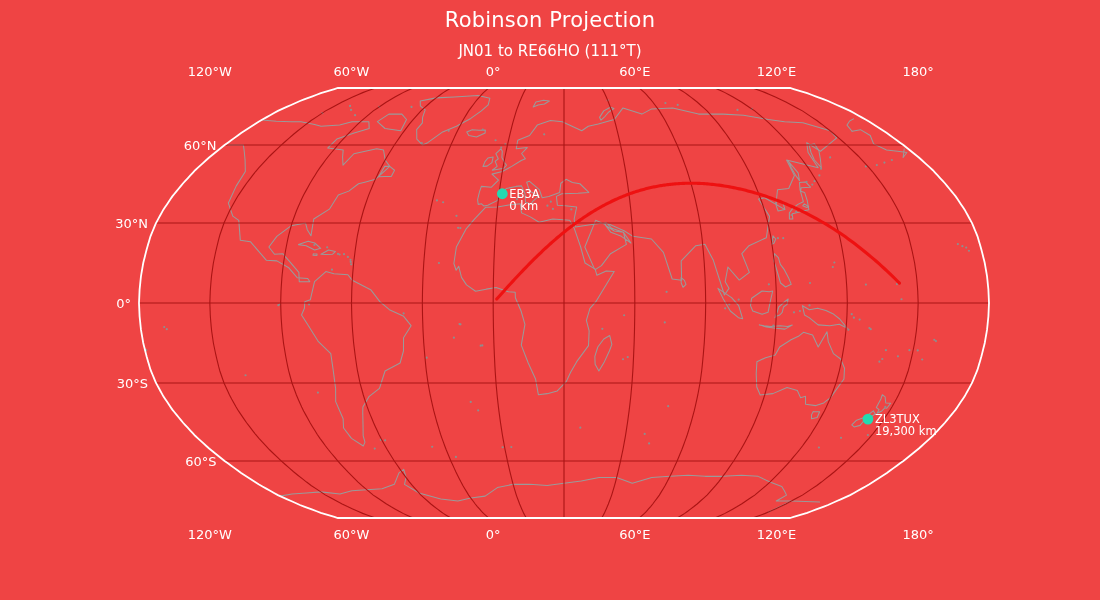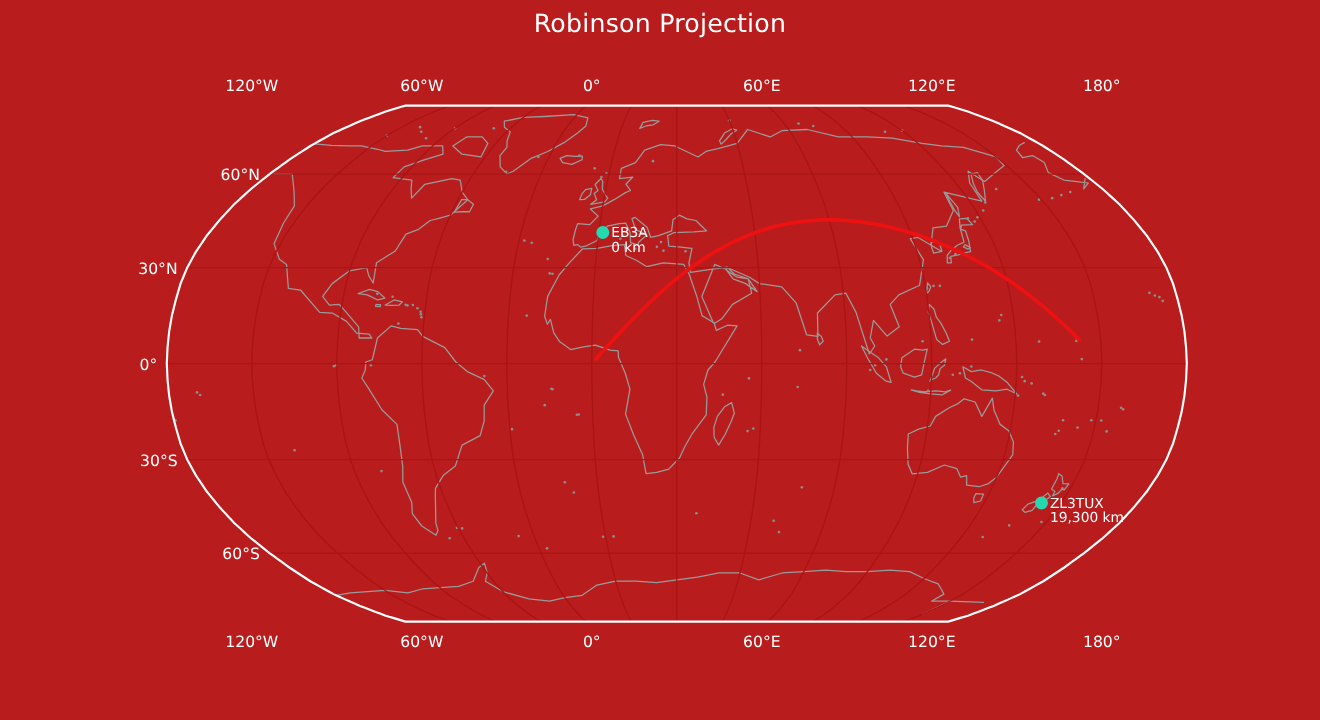--- a/index.html
+++ b/index.html
@@ -4,21 +4,21 @@
 <style>
   html, body {
     margin: 0;
     padding: 0;
     background: #000000;
   }
   #app {
     position: relative;
     width: 1100px;
     height: 600px;
-    background: #b91c1c;
+    background: #ef4444;
     overflow: hidden;
     font-family: "DejaVu Sans", sans-serif;
   }
   #map-title {
     position: absolute;
     left: 0;
     top: 8px;
     width: 1100px;
     text-align: center;
     color: #ffffff;
@@ -83,20 +83,21 @@
     fill: #24d9b0;
     stroke: none;
   }
 </style>
 </head>
 <body>
 
 <div id="app">
 
   <div id="map-title">Robinson Projection</div>
+  <div id="map-subtitle">JN01 to RE66HO (111°T)</div>
 
   <svg id="map-canvas" viewBox="0 0 1100 600">
     <g id="layer-coast">
         <path d="M453.88,263.54L456.16,270.21L458.67,266.21L461.50,277.41L466.50,284.87L475.57,291.27L486.20,289.14L496.13,287.54L508.34,291.80L515.18,292.34L515.39,297.67L521.06,311.00L524.94,324.33L521.28,345.12L528.22,362.99L535.55,378.98L538.35,394.71L547.25,393.64L557.27,390.98L566.27,381.65L570.64,372.32L576.71,361.65L588.51,345.66L589.13,330.99L586.38,320.33L589.96,308.33L595.87,301.67L614.20,271.54L606.21,271.01L596.89,275.27L595.17,269.14L585.04,263.01L580.67,247.01L574.26,228.35L569.65,220.35L552.73,219.02L539.09,222.22L530.28,216.89L521.52,212.89L520.36,203.84L508.80,204.91L497.52,207.03L485.52,207.30L474.24,219.29L465.93,229.15L456.36,247.01L453.88,263.54" class="coastline"></path>
         <path d="M477.58,199.59L479.55,191.66L481.34,186.39L491.44,187.18L498.48,180.10L491.99,174.12L502.32,171.52L511.73,166.39L521.21,160.53L525.40,158.74L521.62,153.50L527.28,147.54L516.22,148.78L517.78,140.27L529.57,135.48L537.25,125.08L550.51,120.57L562.30,121.65L581.74,130.80L588.30,126.22L598.32,123.94L614.26,119.49L623.00,107.92L641.84,114.11L651.64,108.91L672.69,107.92L698.60,114.11L722.92,114.11L743.56,115.18L768.38,119.49L784.57,121.65L802.90,122.79L830.15,130.80L836.74,137.88L827.98,145.06L820.50,151.26L806.74,142.67L808.08,152.50L818.21,167.67L786.55,160.02L794.43,175.42L788.70,188.50L777.53,189.81L776.65,197.73L775.77,204.38L784.16,209.16L764.65,197.73L758.55,199.06L769.53,216.35L766.36,237.68L749.01,245.68L741.83,253.68L749.37,272.34L739.25,280.07L727.89,267.01L725.20,281.67L728.99,288.34L724.42,295.00L713.36,260.34L704.93,244.35L695.82,245.68L681.19,260.88L681.63,280.34L672.18,279.01L663.41,252.35L651.46,239.02L632.92,236.35L624.55,231.02L609.39,224.35L604.80,223.02L606.05,225.69L614.27,231.02L623.49,232.35L630.94,243.01L621.43,236.35L610.91,232.35L604.86,224.35L595.62,220.35L584.83,247.01L594.46,268.88L595.64,269.41L601.44,265.68L610.49,253.68L626.38,244.35L623.49,232.35L611.86,228.35L605.90,222.49L603.67,223.02L593.51,224.35L575.38,227.02L574.14,219.02L576.63,207.03L565.11,205.70L557.37,205.17L556.38,196.40L561.84,193.77L578.05,193.24L588.82,192.45L579.89,183.75L572.45,182.44L566.10,179.32L560.83,183.22L559.68,192.45L548.77,196.40L542.19,197.73L539.33,189.55L529.26,181.14L526.64,182.18L529.57,191.13L539.00,195.88L532.38,201.72L531.37,204.11L525.54,202.25L525.05,193.77L521.44,185.86L516.07,186.39L506.22,188.50L498.57,197.73L497.61,200.39L487.79,205.17L483.71,205.97L481.57,203.84L478.19,204.38L477.58,199.59" class="coastline"></path>
         <path d="M756.92,361.65L756.20,373.65L756.75,386.98L760.23,394.98L772.88,393.64L787.03,387.51L797.35,390.44L800.52,397.64L805.50,396.31L805.55,404.28L815.96,405.61L823.71,402.95L830.50,397.64L843.93,378.98L844.54,368.32L840.61,358.99L833.44,353.65L828.28,341.66L827.00,331.79L818.19,346.99L812.59,334.99L803.47,332.33L798.39,336.32L791.03,339.79L779.71,346.99L775.20,354.99L765.57,357.65L756.92,361.65" class="coastline"></path>
         <path d="M882.32,394.71L885.12,396.84L885.77,402.95L890.69,403.22L886.79,408.27L884.90,407.74L881.91,410.91L877.09,413.29L879.08,409.60L876.31,407.47L880.87,398.97L882.32,394.71" class="coastline"></path>
         <path d="M873.23,410.91L875.23,413.81L869.68,418.03L868.57,419.09L863.21,421.46L860.06,425.38L854.11,426.94L851.80,424.86L856.60,420.14L865.44,416.98L873.23,410.91" class="coastline"></path>
         <path d="M852.07,131.26L860.46,129.65L870.25,135.48L873.61,143.86L886.55,150.02L897.64,151.26L906.88,152.50L903.10,157.47L904.22,148.78" class="coastline"></path>
         <path d="M228.37,145.06L243.45,145.06L244.37,152.50L245.08,160.02L245.34,171.52L236.28,185.86L228.36,203.05L232.80,216.09L238.78,220.35L240.31,240.35L250.38,241.68L266.44,260.34L276.85,260.88L288.80,267.81L297.16,277.67L307.69,278.47L309.85,281.67L299.26,281.67L298.85,272.34L288.61,260.34L282.72,253.68L274.49,254.21L268.87,247.01L276.83,236.35L291.26,225.69L305.60,223.02L307.27,229.69L310.97,235.82L313.76,219.02L329.39,209.16L338.32,195.09L348.80,191.13L358.51,183.75L365.72,181.92L375.36,179.32L389.77,166.39L385.16,160.02L383.52,150.02L376.69,148.78L353.86,153.74L343.01,165.12L342.59,156.97L343.20,150.02L327.63,148.04L336.80,139.07L354.13,133.09L369.20,128.51L368.88,121.65L351.91,121.65L339.65,125.08L321.03,126.22L314.60,124.39L301.01,121.65L290.83,121.65L276.29,121.22L261.68,119.92" class="coastline"></path>

